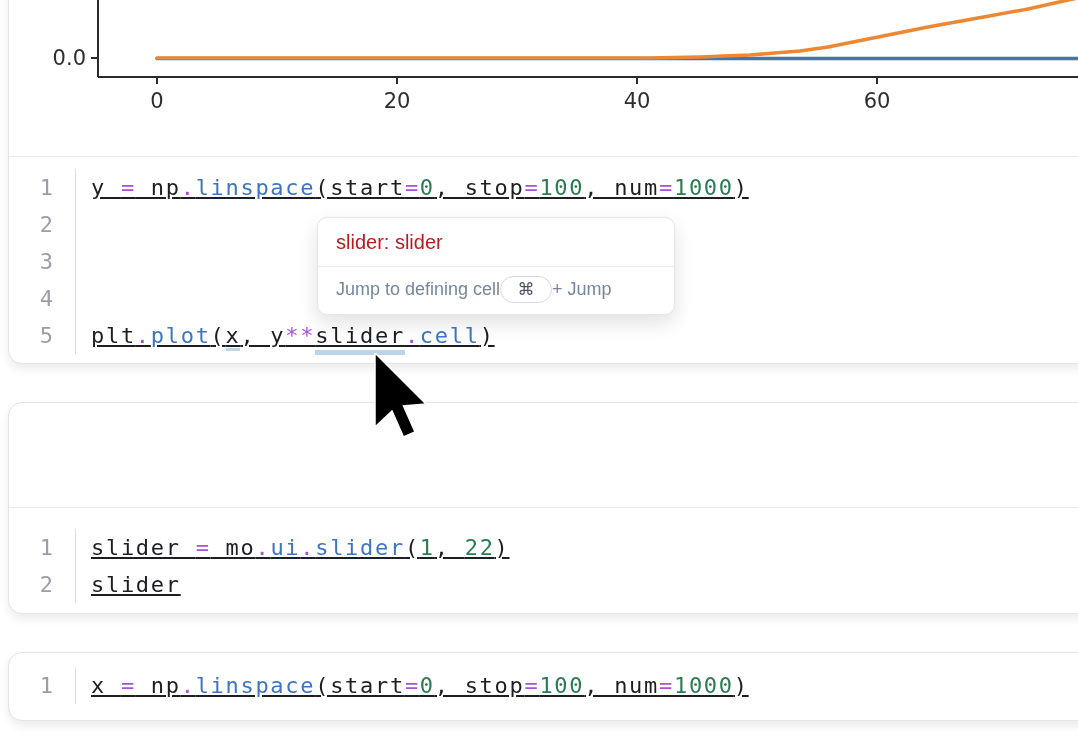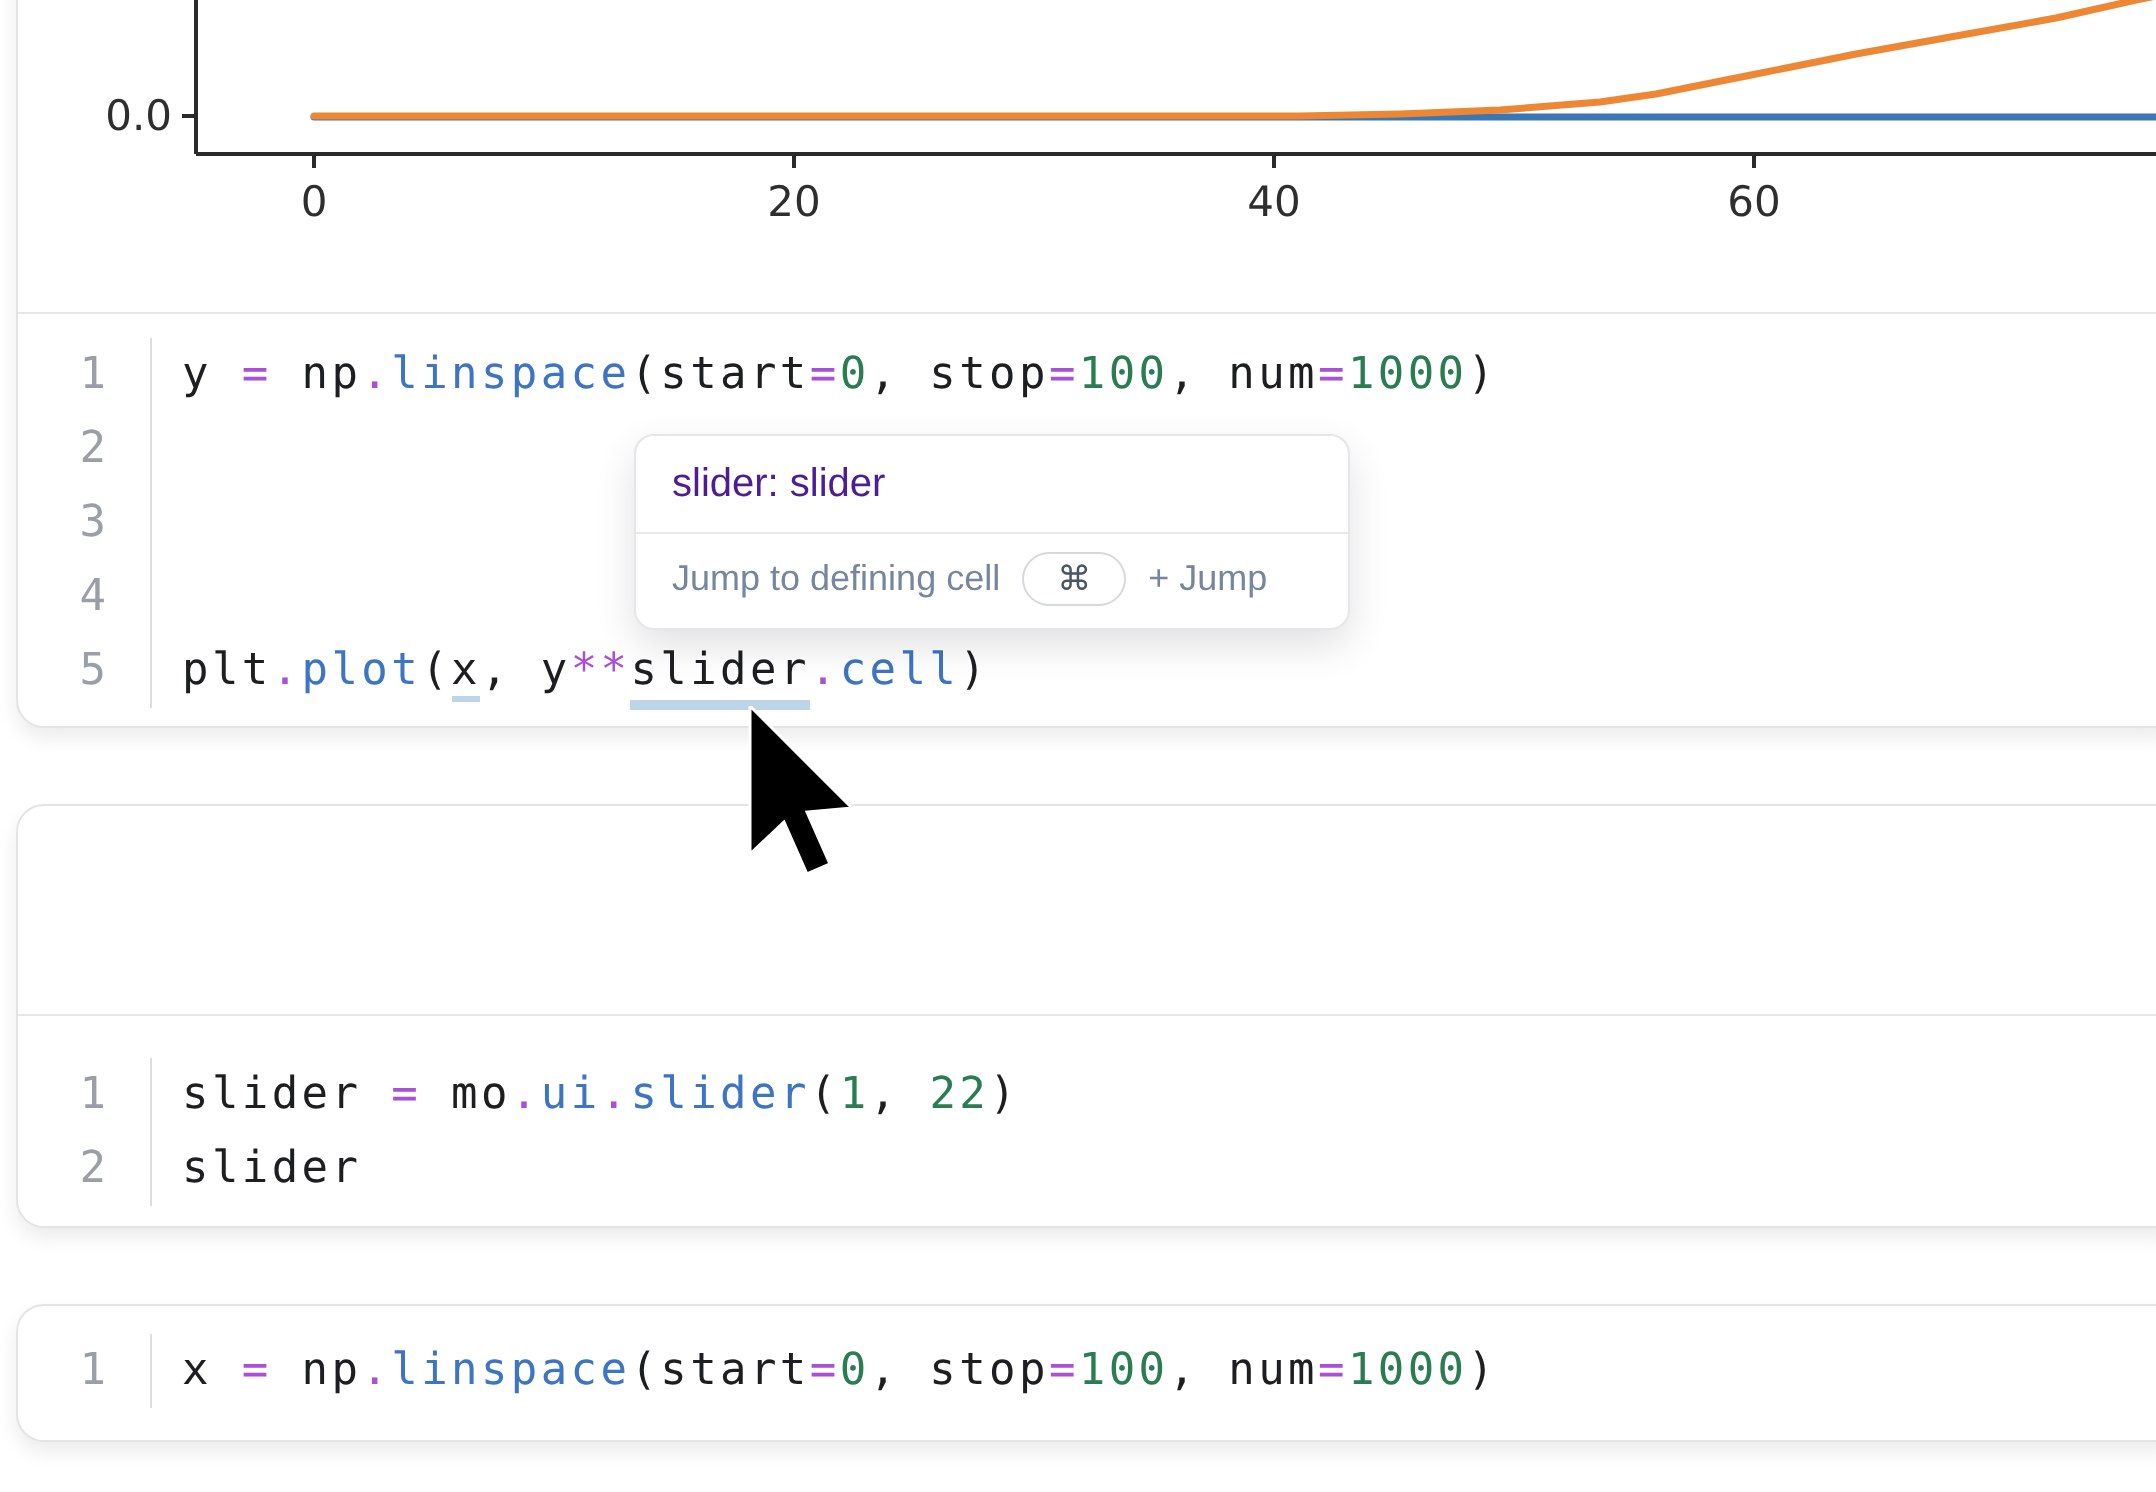--- a/index.html
+++ b/index.html
@@ -9,37 +9,37 @@
         border:1px solid #e4e4e7;border-radius:14px;
         box-shadow:0 5px 10px rgba(0,0,0,0.08);}
   .cell-divider{position:absolute;left:0;width:100%;height:0;border-top:1px solid #e8e8ea;}
   
   .code-area{position:absolute;left:0;right:0;}
   .code-row{display:flex;height:37px;line-height:37px;
             font-family:"DejaVu Sans Mono","Liberation Mono",monospace;
             font-size:22px;letter-spacing:1.7px;white-space:pre;}
   .ln{flex:0 0 67px;width:67px;box-sizing:border-box;text-align:right;padding-right:22px;
       border-right:1px solid #dddde1;color:var(--c-ln);letter-spacing:0;}
-  .cl{padding-left:15px;color:var(--c-plain);}
+  .cl{padding-left:15px;color:var(--c-plain);text-decoration:underline;}
   .tk-p{color:var(--c-plain);}
   .tk-o{color:var(--c-op);}
   .tk-f{color:var(--c-fn);}
   .tk-n{color:var(--c-num);}
   .tk-u{color:var(--c-plain);border-bottom:3px solid var(--c-ul);}
   .tk-l{color:var(--c-plain);padding-bottom:2px;border-bottom:5px solid var(--c-ul);cursor:pointer;}
   
   #plot-svg{position:absolute;left:0;top:30px;overflow:hidden;}
   #plot-svg text.tick{font-family:"DejaVu Sans",sans-serif;font-size:21px;fill:#2e2e2e;}
   
   .tooltip{position:absolute;left:317px;top:217px;width:358px;box-sizing:border-box;
            background:#fff;border:1px solid #e3e6ea;border-radius:10px;z-index:10;
            box-shadow:0 8px 20px rgba(0,0,0,0.12);}
-  .tooltip-title{padding:13px 18px 12px 18px;font-size:20px;color:#4c1d95;}
+  .tooltip-title{padding:13px 18px 12px 18px;font-size:20px;color:#b91c1c;}
   .tooltip-sep{border-top:1px solid #e6e9ef;}
-  .tooltip-row{display:flex;align-items:center;gap:11px;padding:9px 18px 11px 18px;
+  .tooltip-row{display:flex;align-items:center;padding:9px 18px 11px 18px;
                font-size:18px;color:#76869c;}
   .kbd-pill{display:inline-flex;align-items:center;justify-content:center;
             min-width:52px;height:27px;box-sizing:border-box;border:1.5px solid #d5d8dd;
             border-radius:14px;background:#fff;font-size:17px;color:#4b5563;}
   
   #cursor{position:absolute;left:374px;top:353px;z-index:30;pointer-events:none;}
 </style>
 </head>
 <body>
 

